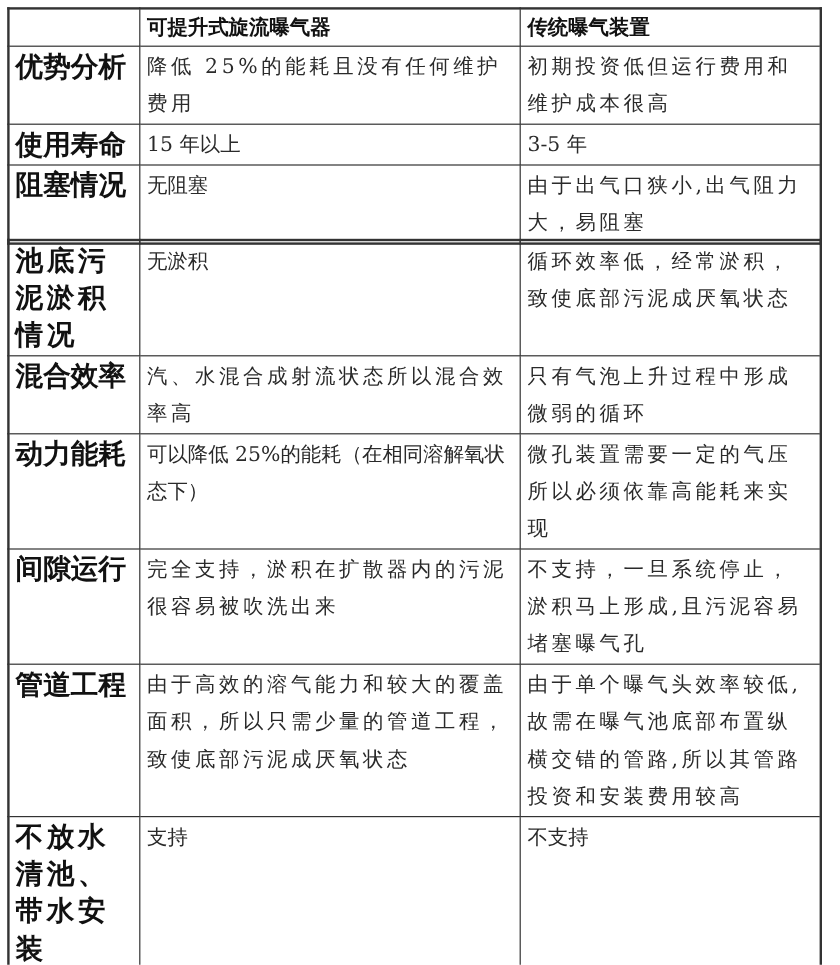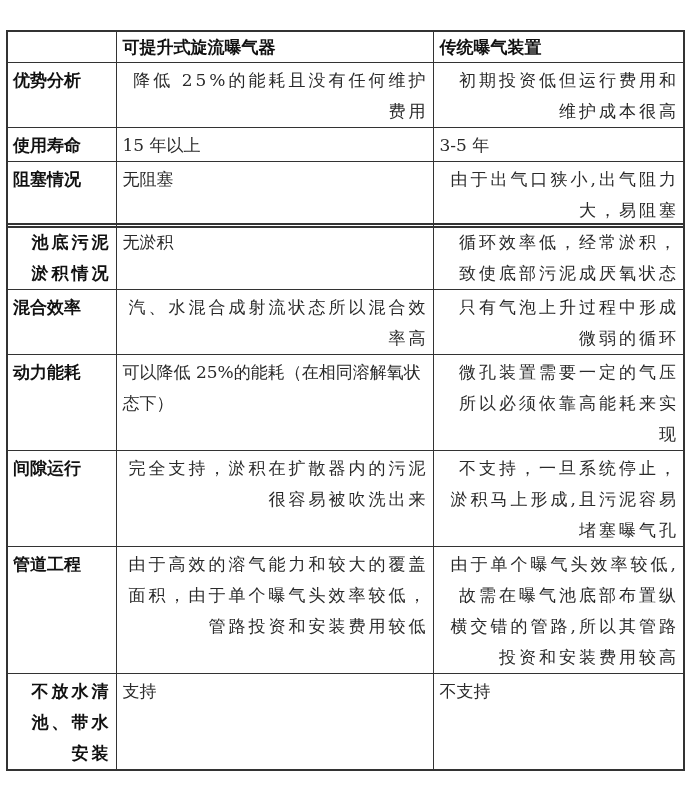--- a/index.html
+++ b/index.html
@@ -1,27 +1,27 @@
 <!DOCTYPE html>
 <html><head>
 <meta charset="utf-8">
 <style>
   html, body { margin: 0; padding: 0; background: #ffffff; }
   body { width: 700px; height: 804px; position: relative; overflow: hidden;
          font-family: "DejaVu Serif", "Liberation Serif", serif; color: #2a2a2a; }
-  table { border-collapse: collapse; position: absolute; left: 6px; width: 677px; table-layout: fixed; margin-top: 24px; }
+  table { border-collapse: collapse; position: absolute; left: 6px; width: 677px; table-layout: fixed; }
   #t1 { top: 6px; border: 2px solid #333; }
   #t2 { top: 199px; border: 2px solid #333; }
   td, th { border: 1px solid #333; vertical-align: top; padding: 2px 4px 0 6px; font-size: 17px; line-height: 31px; text-align: left; font-weight: normal; }
   col.c1 { width: 109px; }
   col.c2 { width: 317px; }
   col.c3 { width: 251px; }
-  .label { font-family: "DejaVu Sans", "Liberation Sans", sans-serif; font-weight: bold; color: #111; font-size: 17px; letter-spacing: 0px; padding-left: 5px; }
+  .label { font-family: "DejaVu Sans", "Liberation Sans", sans-serif; font-weight: bold; color: #111; font-size: 23px; letter-spacing: 0px; padding-left: 5px; }
   .hdr { font-family: "DejaVu Sans", "Liberation Sans", sans-serif; font-weight: bold; color: #111; padding-top: 2px; padding-bottom: 2px; line-height: 26px; }
-  .spaced { letter-spacing: 3px; text-align: right; }
+  .spaced { letter-spacing: 3px; }
   .indent { padding-left: 6px; }
 </style>
 </head>
 <body>
 
 <table id="t1">
   <colgroup>
       <col class="c1">
       <col class="c2">
       <col class="c3">
@@ -72,21 +72,21 @@
     <td class="indent">可以降低 25%的能耗（在相同溶解氧状态下）</td>
     <td class="spaced">微孔装置需要一定的气压所以必须依靠高能耗来实现</td>
   </tr>
   <tr style="height:93px">
     <td class="label">间隙运行</td>
     <td class="spaced">完全支持，淤积在扩散器内的污泥很容易被吹洗出来</td>
     <td class="spaced">不支持，一旦系统停止，淤积马上形成,且污泥容易堵塞曝气孔</td>
   </tr>
   <tr style="height:124px">
     <td class="label">管道工程</td>
-    <td class="spaced">由于高效的溶气能力和较大的覆盖面积，由于单个曝气头效率较低，管路投资和安装费用较低</td>
+    <td class="spaced">由于高效的溶气能力和较大的覆盖面积，所以只需少量的管道工程，致使底部污泥成厌氧状态</td>
     <td class="spaced">由于单个曝气头效率较低,故需在曝气池底部布置纵横交错的管路,所以其管路投资和安装费用较高</td>
   </tr>
   <tr style="height:93px">
     <td class="label spaced">不放水清池、带水安装</td>
     <td>支持</td>
     <td>不支持</td>
   </tr>
 </tbody>
   </table>
 

